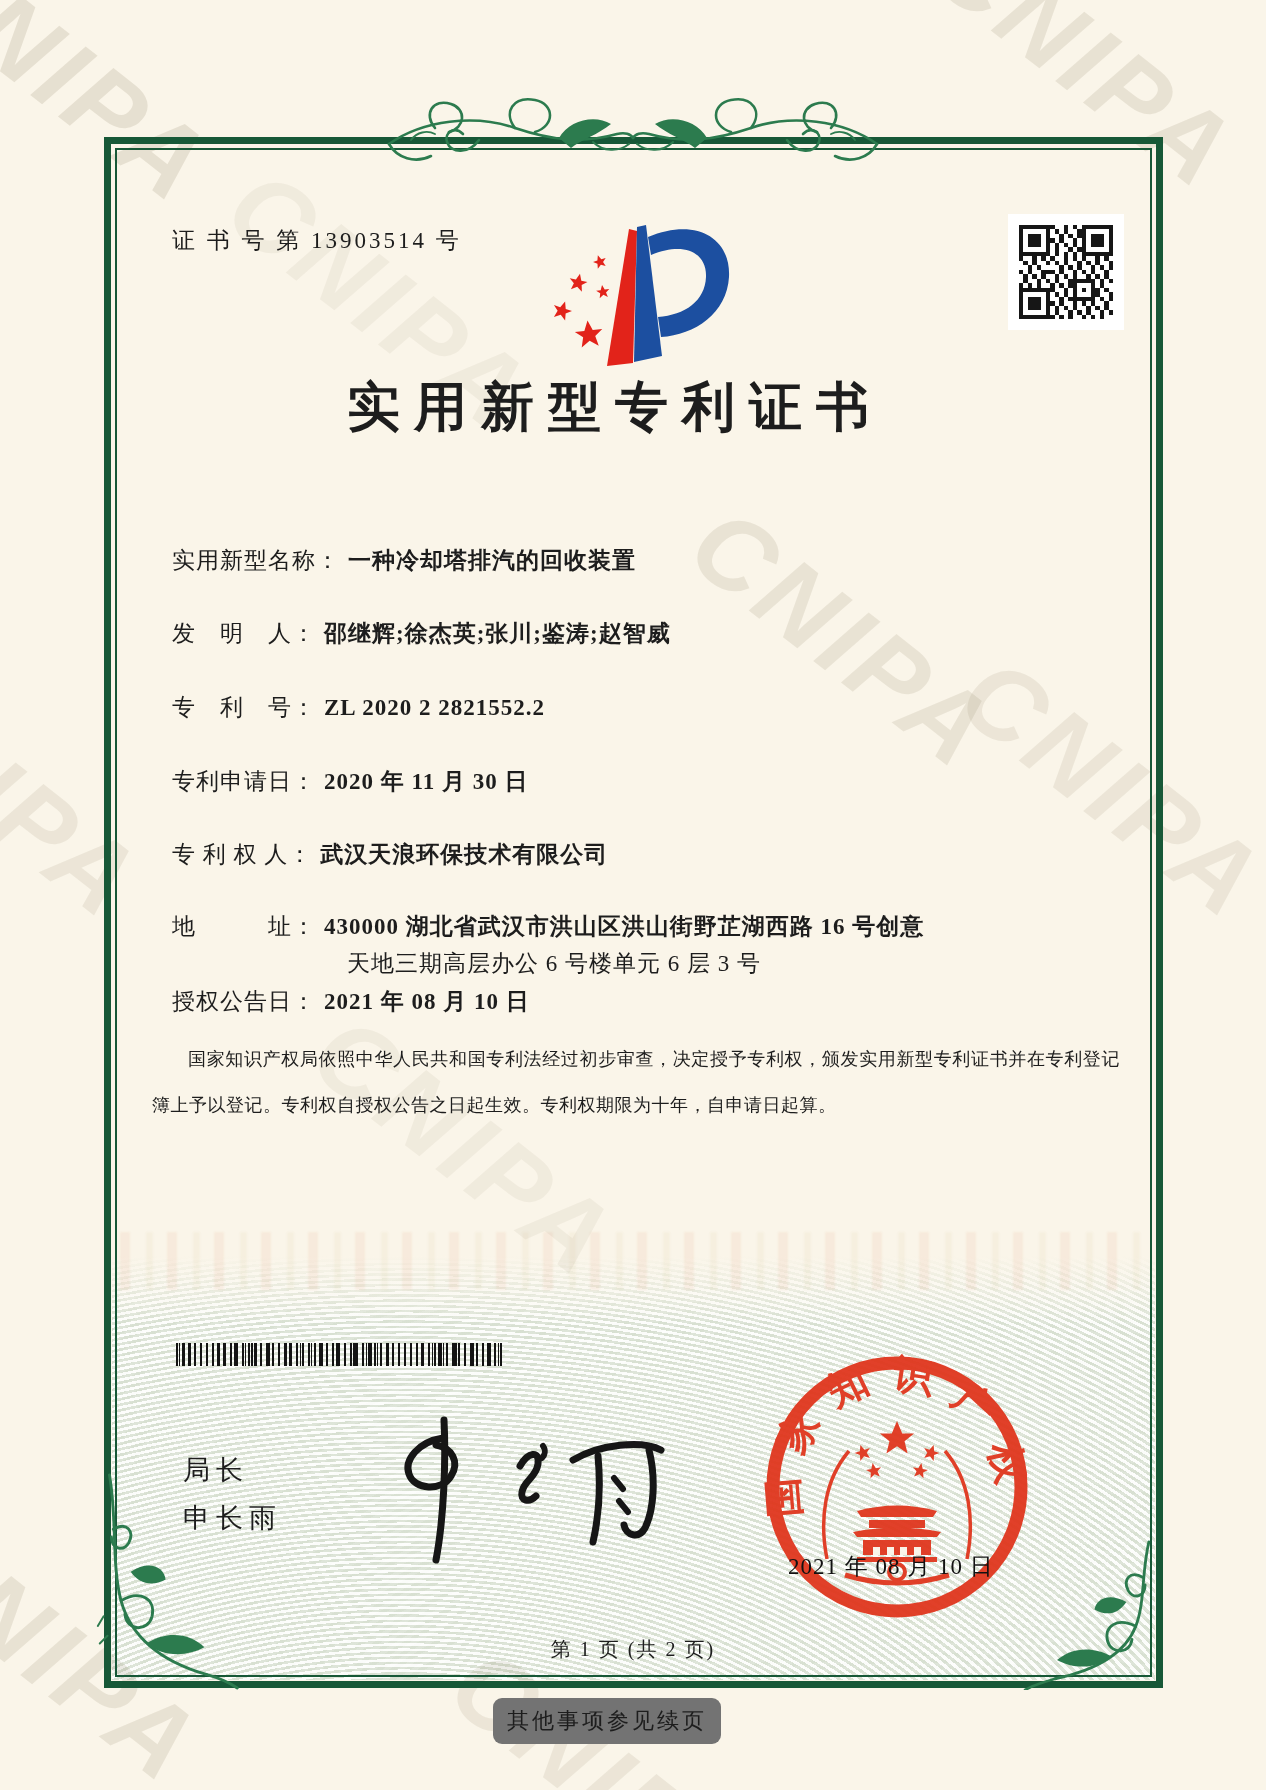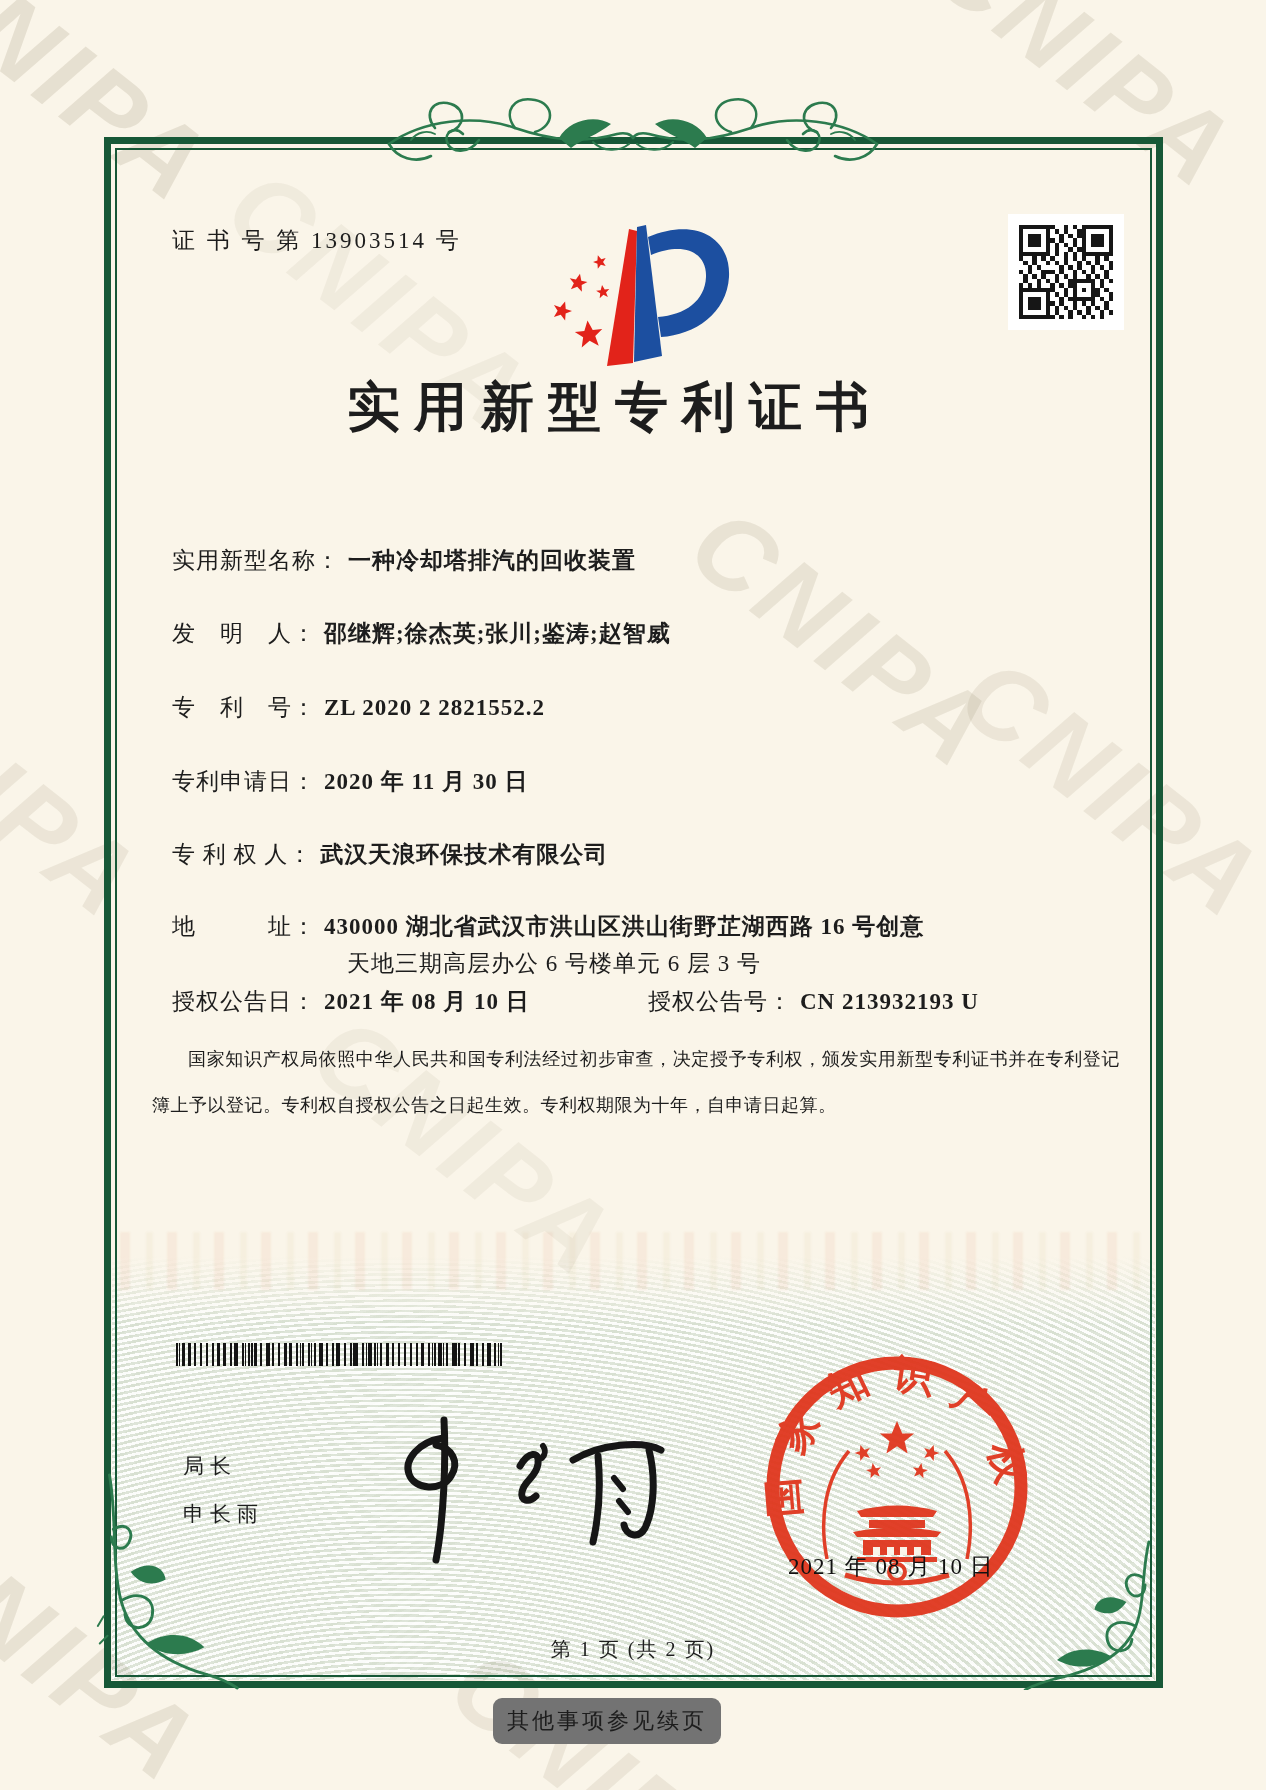--- a/index.html
+++ b/index.html
@@ -37,21 +37,21 @@
   .addr2{position:absolute;left:347px;font-size:23px;letter-spacing:1px;white-space:nowrap;z-index:5;text-align:center;}
 
   .body-text{position:absolute;left:152px;top:1036px;width:968px;z-index:5;}
   .body-text p{margin:0;font-size:18px;line-height:46px;letter-spacing:.5px;text-indent:2em;text-align:justify;}
 
   .barcode{position:absolute;left:176px;top:1343px;width:326px;height:23px;z-index:5;background:
      repeating-linear-gradient(90deg,#141414 0 2px,rgba(0,0,0,0) 2px 6px),
      repeating-linear-gradient(90deg,rgba(0,0,0,0) 0 3px,#141414 3px 4px,rgba(0,0,0,0) 4px 11px),
      repeating-linear-gradient(90deg,rgba(0,0,0,0) 0 7px,#141414 7px 9px,rgba(0,0,0,0) 9px 17px);}
 
-  .director{position:absolute;left:183px;font-size:21px;letter-spacing:6px;z-index:5;
+  .director{position:absolute;left:183px;font-size:27px;letter-spacing:6px;z-index:5;
             font-family:"Liberation Sans","DejaVu Sans",sans-serif;}
   .sig{position:absolute;left:348px;top:1408px;z-index:6;}
 
   .seal{position:absolute;left:757px;top:1347px;z-index:7;opacity:.94;}
   .seal-date{position:absolute;left:788px;top:1551px;font-size:23px;letter-spacing:1px;color:#111;z-index:8;white-space:nowrap;}
 
   .page-info{position:absolute;left:0;top:1636px;width:1266px;text-align:center;font-size:20px;letter-spacing:2px;z-index:5;}
   .footer-note{position:absolute;left:493px;top:1698px;width:228px;height:46px;background:#737373;z-index:5;
                text-align:center;line-height:46px;font-size:22px;letter-spacing:3px;border-radius:9px;}
 
@@ -598,23 +598,20 @@
   <div class="row" style="top:839px">
     <span>专 利 权 人：</span><span class="val">武汉天浪环保技术有限公司</span>
   </div>
   <div class="row" style="top:911px">
     <span>地　　　址：</span><span class="val">430000  湖北省武汉市洪山区洪山街野芷湖西路 16 号创意</span>
   </div>
   <div class="addr2" style="top:948px">天地三期高层办公 6 号楼单元 6 层 3 号</div>
 
   <div class="row" style="top:986px">
     <span>授权公告日：</span><span class="val">2021 年 08 月 10 日</span>
-  </div>
-  <div class="row" style="top:986px;left:648px">
-    <span>授权公告号：</span><span class="val">CN 213932193 U</span>
   </div>
 
   <div class="body-text">
     <p>国家知识产权局依照中华人民共和国专利法经过初步审查，决定授予专利权，颁发实用新型专利证书并在专利登记簿上予以登记。专利权自授权公告之日起生效。专利权期限为十年，自申请日起算。</p>
   </div>
 
   <div class="barcode"></div>
 
   <div class="director" style="top:1452px">局长</div>
   <div class="director" style="top:1500px">申长雨</div>

